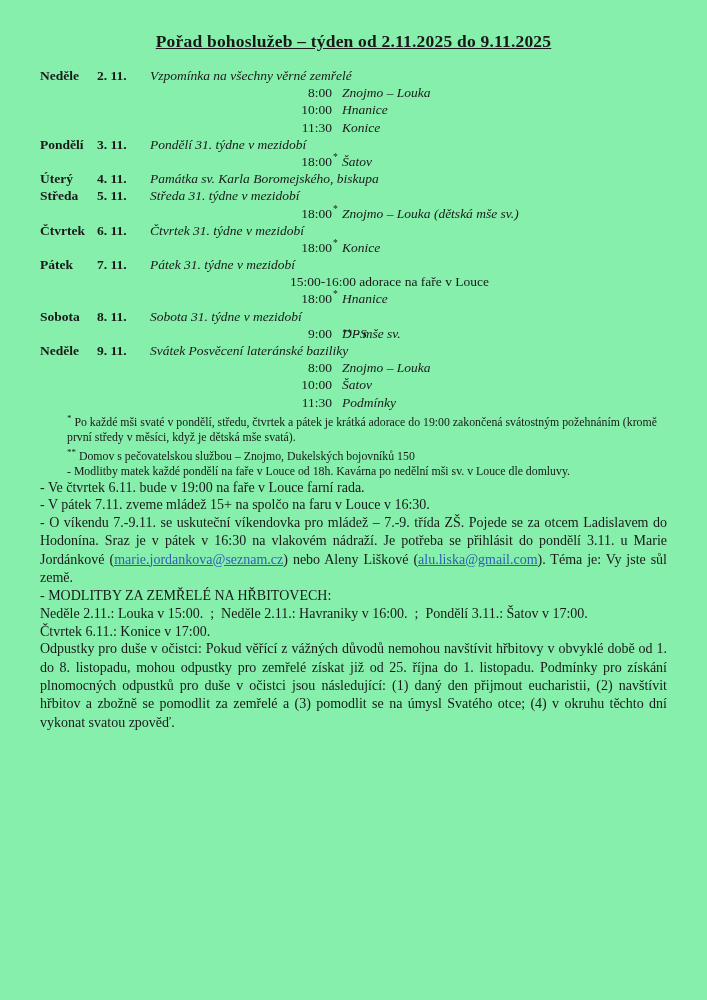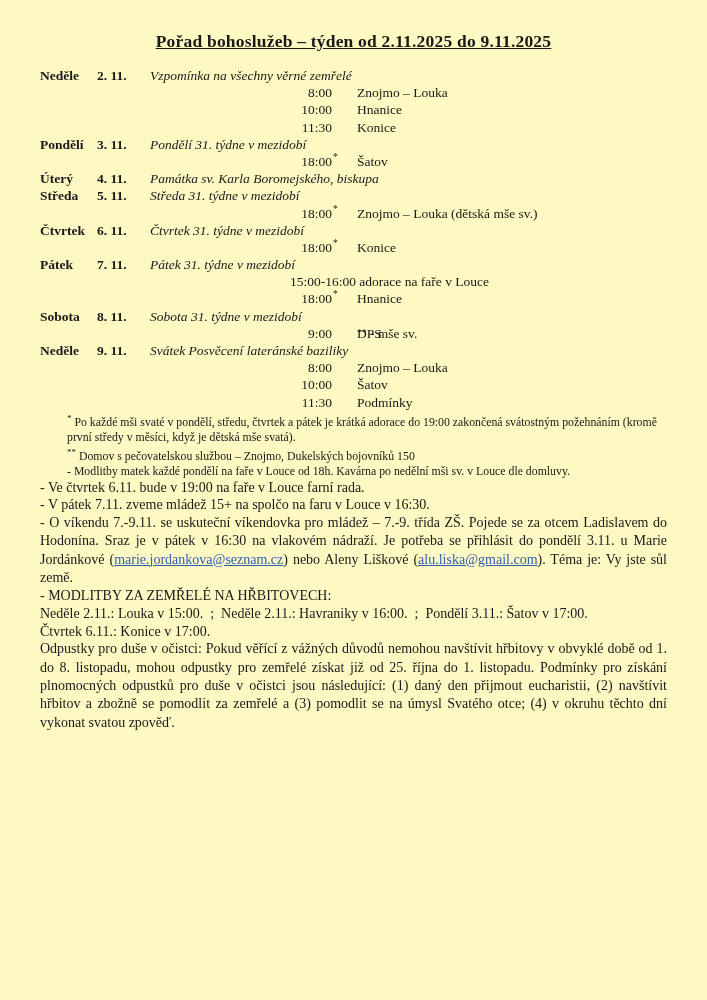--- a/index.html
+++ b/index.html
@@ -1,20 +1,20 @@
 <!DOCTYPE html>
 <html><head>
 <meta charset="utf-8">
 <style>
   html, body { margin: 0; padding: 0; background: #ffffff; }
   .page {
     position: relative;
     width: 707px;
     height: 1000px;
-    background: #fef9c3;
+    background: #86efac;
     color: #191919;
     font-family: "Liberation Serif", "DejaVu Serif", serif;
     overflow: hidden;
   }
   .content { padding: 0 40px; }
 
   
   .doc-title {
     margin-top: 31px;
     text-align: center;
@@ -26,21 +26,21 @@
 
   
   .schedule { margin-top: 15px; }
   .srow { position: relative; height: 17.2px; font-size: 13.5px; line-height: 17.2px; white-space: nowrap; }
   .srow span { position: absolute; top: 0; }
   .sday  { left: 0;    font-weight: bold; }
   .sdate { left: 57px; font-weight: bold; }
   .sdesc { left: 110px; font-style: italic; }
   .stime { left: 0; width: 292px; text-align: right; }
   .ssup  { left: 293px; top: -4px !important; font-size: 9.5px; }
-  .splace{ left: 317px; white-space: pre; }
+  .splace{ left: 302px; white-space: pre; font-style: italic; }
   .splace sup { font-size: 9.5px; }
   .swide { left: 250px; }
 
   
   .ohlasky-heading {
     margin-top: 7px;
     font-size: 14.5px;
     font-weight: bold;
     text-decoration: underline;
   }

